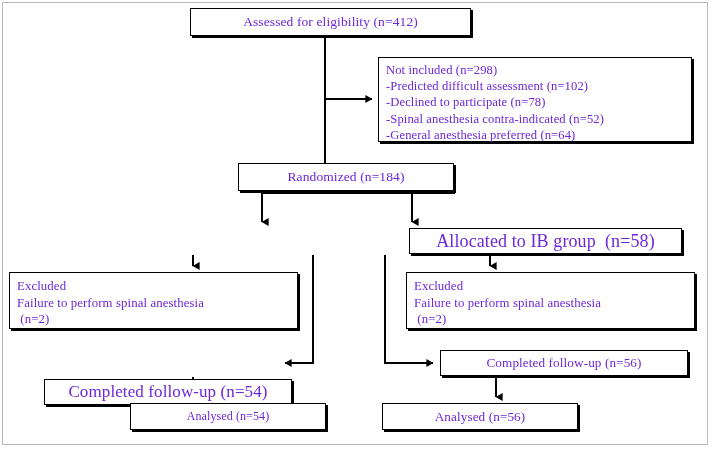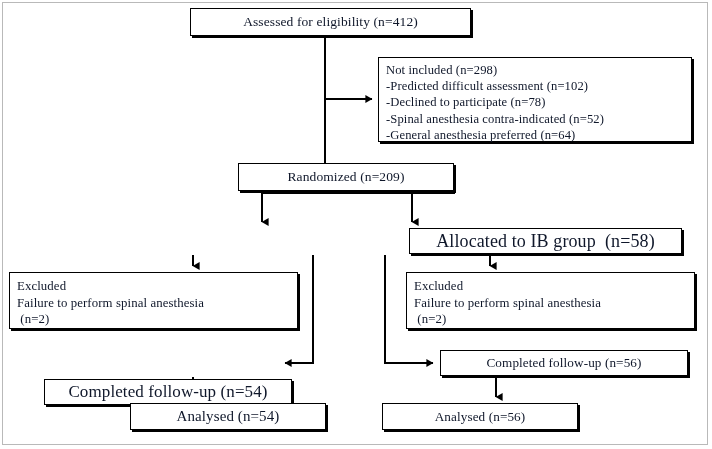--- a/index.html
+++ b/index.html
@@ -32,21 +32,21 @@
     top: 0;
     width: 712px;
     height: 449px;
   }
   .box {
     position: absolute;
     box-sizing: border-box;
     background: #ffffff;
     border: 1px solid #000000;
     box-shadow: 2px 2px 0 0 #000000;
-    color: #0f172a;
+    color: #6d28d9;
     z-index: 3;
   }
   .box .txt {
     display: block;
     white-space: pre-wrap;
     letter-spacing: 0.1px;
   }
   .center {
     display: flex;
     align-items: center;
@@ -65,21 +65,21 @@
   
   #box-assessed   { left:190px; top:8px;   width:281px; height:28px; font-size:13.5px; }
   #box-notincl    { left:378px; top:57px;  width:314px; height:85px; font-size:12.6px; padding:6px 0 0 7px; }
   #box-random     { left:238px; top:163px; width:216px; height:28px; font-size:13.5px; }
   #box-alloc-hb   { left:77px;  top:228px; width:259px; height:26px; font-size:13.2px; }
   #box-alloc-ib   { left:409px; top:228px; width:273px; height:26px; font-size:18px; }
   #box-excl-hb    { left:9px;   top:272px; width:289px; height:57px; font-size:12.8px; padding:5px 0 0 7px; }
   #box-excl-ib    { left:406px; top:272px; width:289px; height:57px; font-size:12.8px; padding:5px 0 0 7px; }
   #box-follow-hb  { left:44px;  top:350px; width:248px; height:26px; font-size:17px;margin-top:29px; }
   #box-follow-ib  { left:440px; top:350px; width:248px; height:26px; font-size:13.2px; }
-  #box-anal-hb    { left:130px; top:403px; width:196px; height:27px; font-size:15px; }
+  #box-anal-hb    { left:130px; top:403px; width:196px; height:27px; font-size:12px; }
   #box-anal-ib    { left:382px; top:403px; width:196px; height:27px; font-size:13.2px; }
 </style>
 </head>
 <body>
 
 <div id="root">
 
   <div id="frame"></div>
 
   <svg id="connectors" viewBox="0 0 712 449" xmlns="http://www.w3.org/2000/svg">
@@ -127,21 +127,21 @@
 
   <div class="box left" id="box-notincl">
     <span class="txt">Not included (n=298)
 -Predicted difficult assessment (n=102)
 -Declined to participate (n=78)
 -Spinal anesthesia contra-indicated (n=52)
 -General anesthesia preferred (n=64)</span>
   </div>
 
   <div class="box center" id="box-random">
-    <span class="txt">Randomized (n=209)</span>
+    <span class="txt">Randomized (n=184)</span>
   </div>
 
 
   <div class="box center" id="box-alloc-ib">
     <span class="txt">Allocated to IB group  (n=58)</span>
   </div>
 
   <div class="box left" id="box-excl-hb">
     <span class="txt">Excluded
 Failure to perform spinal anesthesia

